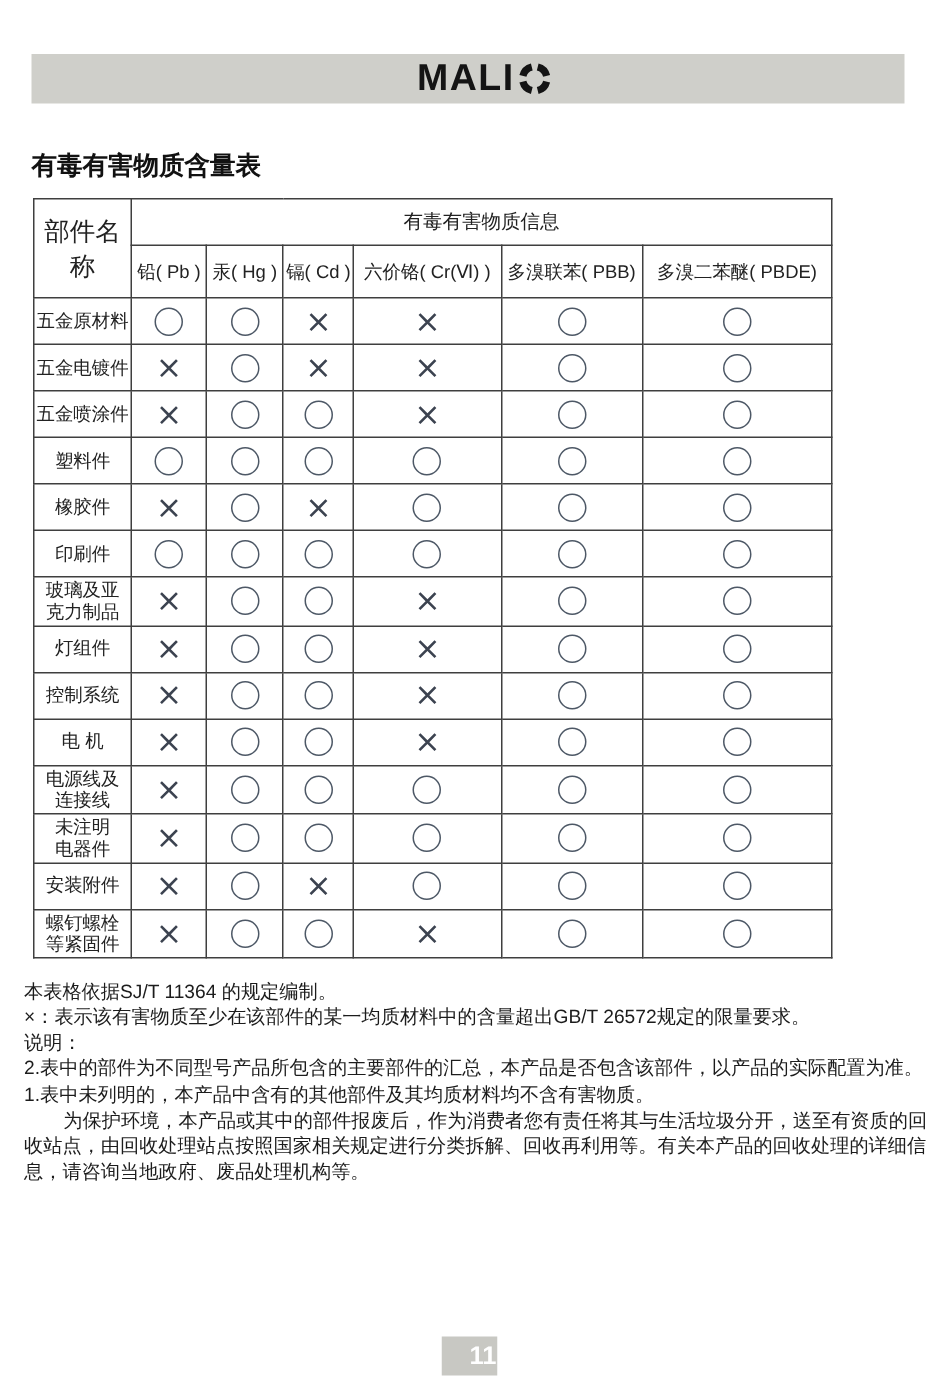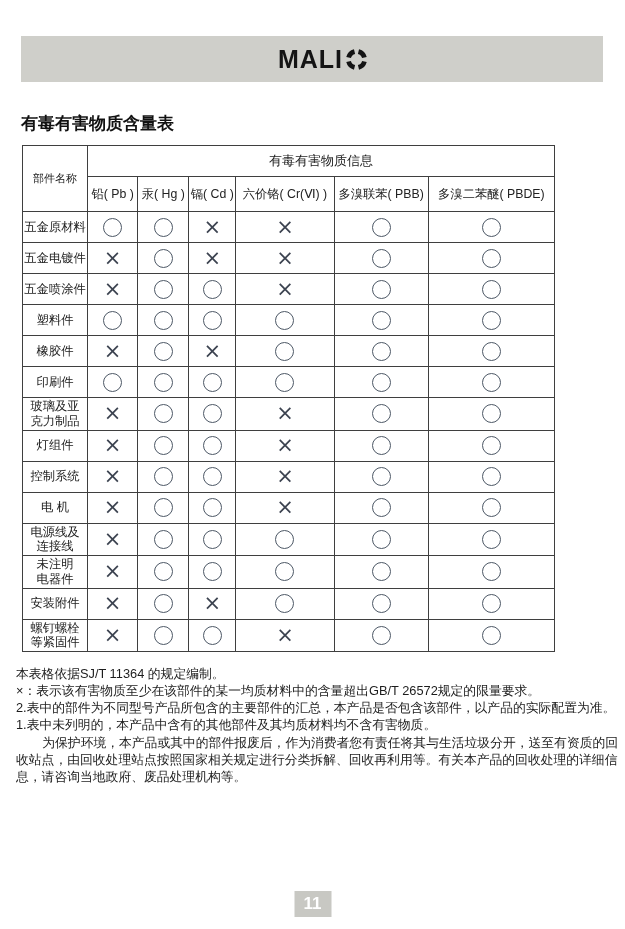--- a/index.html
+++ b/index.html
@@ -2,39 +2,39 @@
 <html><head>
 <meta charset="utf-8">
 <style>
   html, body { margin:0; padding:0; }
   body {
     width:625px; height:929px; background:#ffffff; position:relative;
     font-family:"Liberation Sans","DejaVu Sans",sans-serif; color:#1a1a1a;
     overflow:hidden;
   }
   .brand-band {
-    margin:36px 22px 0 21px; height:46px; background:#cfcfca;
+    margin:36px 22px 0 21px; height:33px; background:#cfcfca;
     display:flex; align-items:center; justify-content:center;padding-left:22px;
   }
   .logo { display:flex; align-items:center; gap:2px; }
   .logo-text { font-size:25px; font-weight:900; letter-spacing:1px; color:#141414; }
   .logo-o { display:block; }
 
   .title { margin:30px 16px 0 21px; font-size:17px; font-weight:700; color:#111; }
 
   table.subst {
     border-collapse:collapse; table-layout:fixed;
     margin:10px 0 0 22px; width:533px;
   }
   table.subst th, table.subst td {
     border:1px solid #3f3f3f; text-align:center; vertical-align:middle;
     padding:1px 1px; font-weight:400; color:#222;
   }
   th.group-header { height:28px; font-size:13px; }
-  th.corner-header { font-size:11px; }
+  th.corner-header { font-size:17px; }
   tr.col-row th { height:32px; font-size:12.3px; }
   tbody td { height:28px; font-size:12.3px; }
   td.row-name { white-space:pre-line; line-height:1.2; }
 
   .mark-circle {
     display:inline-block; width:19px; height:19px; box-sizing:border-box;
     border:1.4px solid #4d5866; border-radius:50%; vertical-align:middle;
   }
   .mark-cross {
     font-size:21px; line-height:1; color:#3c4350; vertical-align:middle;
@@ -42,21 +42,21 @@
   }
 
   .notes { margin:13px 0 0 16px; font-size:12.8px; line-height:1.34; color:#1c1c1c; }
   .notes p { margin:0; }
   .notes p.hang { padding-left:1em; text-indent:-1em; }
   .notes p.indent { text-indent:2.05em; }
 
   .page-number {
     position:absolute; left:50%; transform:translateX(-50%); bottom:12px;
     width:37px; height:26px; background:#c8c8c3; color:#ffffff;
-    font-size:17px; font-weight:700; text-align:center; line-height:26px;
+    font-size:17px; font-weight:700; text-align:right; line-height:26px;
   }
 </style>
 </head>
 <body>
 
 <div class="brand-band">
   <div class="logo">
     <span class="logo-text">MALI</span>
     <svg class="logo-o" width="23" height="23" viewBox="0 0 24 24" aria-hidden="true">
       <g fill="none" stroke="#141414" stroke-width="5">
@@ -225,18 +225,19 @@
         <td><span class="mark-cross">×</span></td>
         <td><span class="mark-circle"></span></td>
         <td><span class="mark-circle"></span></td>
       </tr>
     </tbody>
 </table>
 
 <div class="notes">
   <p>本表格依据SJ/T 11364 的规定编制。</p>
   <p>×：表示该有害物质至少在该部件的某一均质材料中的含量超出GB/T 26572规定的限量要求。</p>
+  <p>说明：</p>
   <p class="hang">2.表中的部件为不同型号产品所包含的主要部件的汇总，本产品是否包含该部件，以产品的实际配置为准。</p>
   <p class="hang">1.表中未列明的，本产品中含有的其他部件及其均质材料均不含有害物质。</p>
   <p class="indent">为保护环境，本产品或其中的部件报废后，作为消费者您有责任将其与生活垃圾分开，送至有资质的回收站点，由回收处理站点按照国家相关规定进行分类拆解、回收再利用等。有关本产品的回收处理的详细信息，请咨询当地政府、废品处理机构等。</p>
 </div>
 
 <div class="page-number">11</div>
 
 </body></html>

